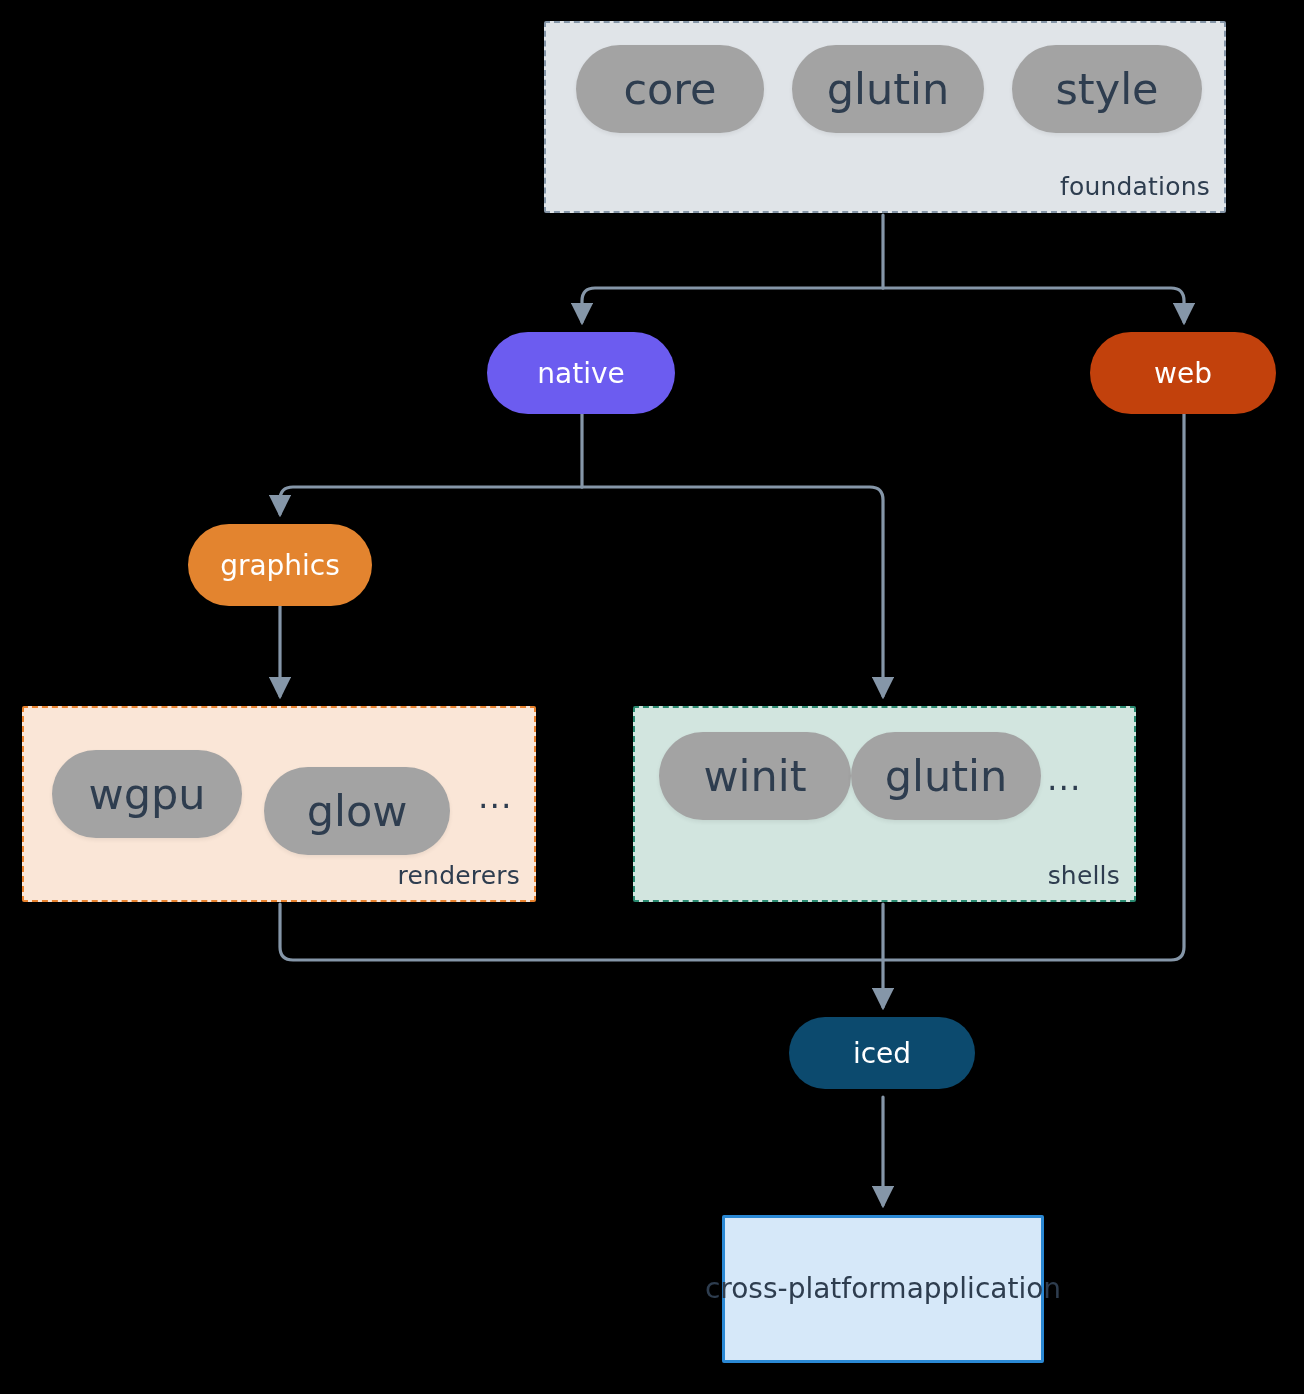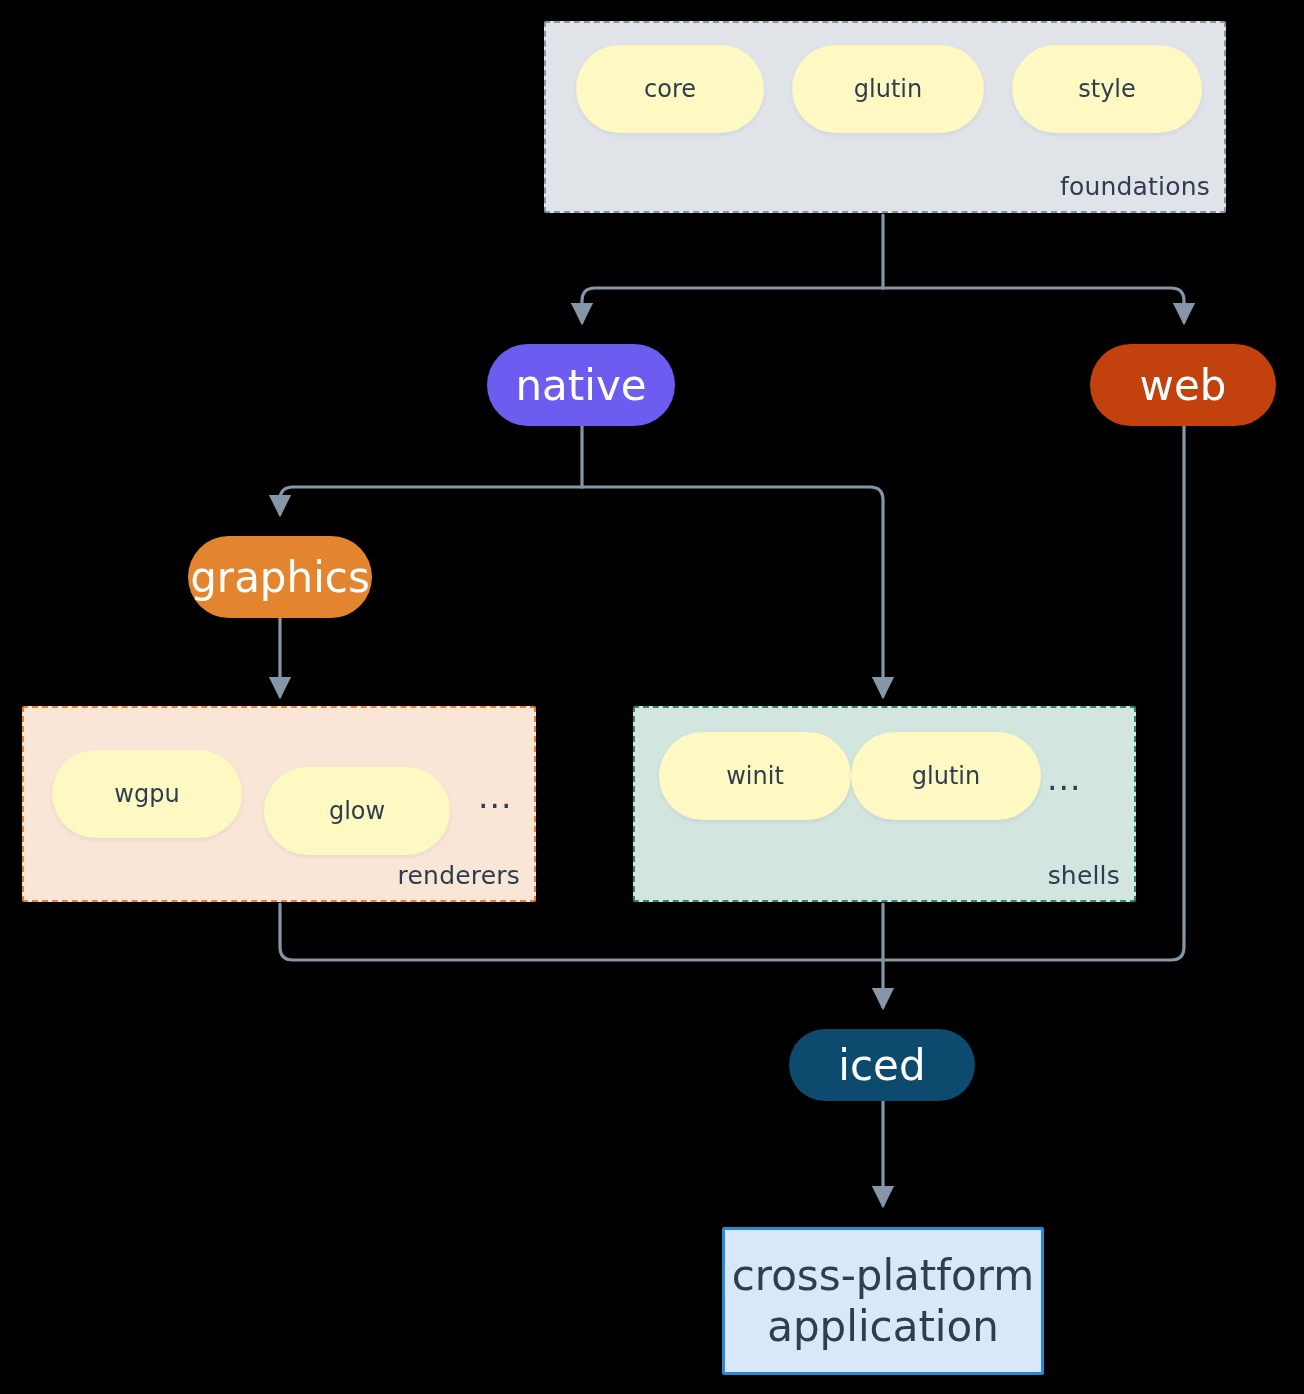--- a/index.html
+++ b/index.html
@@ -91,28 +91,28 @@
     border: 2px dashed #2a8a70;
     border-radius: 2px;
   }
   .cluster-shells .cluster-items {
     left: 24px;
     top: 24px;
   }
 
   
   .pill {
-    background: #fef9c3;
+    background: #a3a3a3;
     color: #2e3d4f;
     border-radius: 44px;
     height: 88px;
     display: flex;
     align-items: center;
     justify-content: center;
-    font-size: 24px;
+    font-size: 43px;
     box-shadow: 0 2px 4px rgba(0,0,0,0.07);
     white-space: nowrap;
     box-sizing: border-box;
   }
   .pill-core    { width: 188px; }
   .pill-futures { width: 192px; }
   .pill-style   { width: 190px; }
   .pill-wgpu    { width: 190px; }
   .pill-glow    { width: 186px; margin-top: 35px; }
   .pill-winit   { width: 192px; }
@@ -128,24 +128,23 @@
     margin-top: 6px;
   }
 
   
   .node {
     position: absolute;
     display: flex;
     align-items: center;
     justify-content: center;
     color: #ffffff;
-    font-size: 42px;
+    font-size: 28px;
     box-sizing: border-box;
     white-space: nowrap;
-    margin-top: 12px;
   }
   .node-native {
     left: 487px;
     top: 332px;
     width: 188px;
     height: 82px;
     background: #6c5cf0;
     border-radius: 41px;
   }
   .node-web {
@@ -174,21 +173,20 @@
   }
   .node-app {
     left: 722px;
     top: 1215px;
     width: 322px;
     height: 148px;
     background: #d6e8f9;
     border: 3px solid #2a88d4;
     border-radius: 2px;
     color: #2e3d4f;
-    flex-direction: column;
     line-height: 1.22;
     text-align: center;
   }
 </style>
 </head>
 <body>
 
 <div id="canvas">
 
   <svg id="edges" viewBox="0 0 1304 1394" xmlns="http://www.w3.org/2000/svg">

